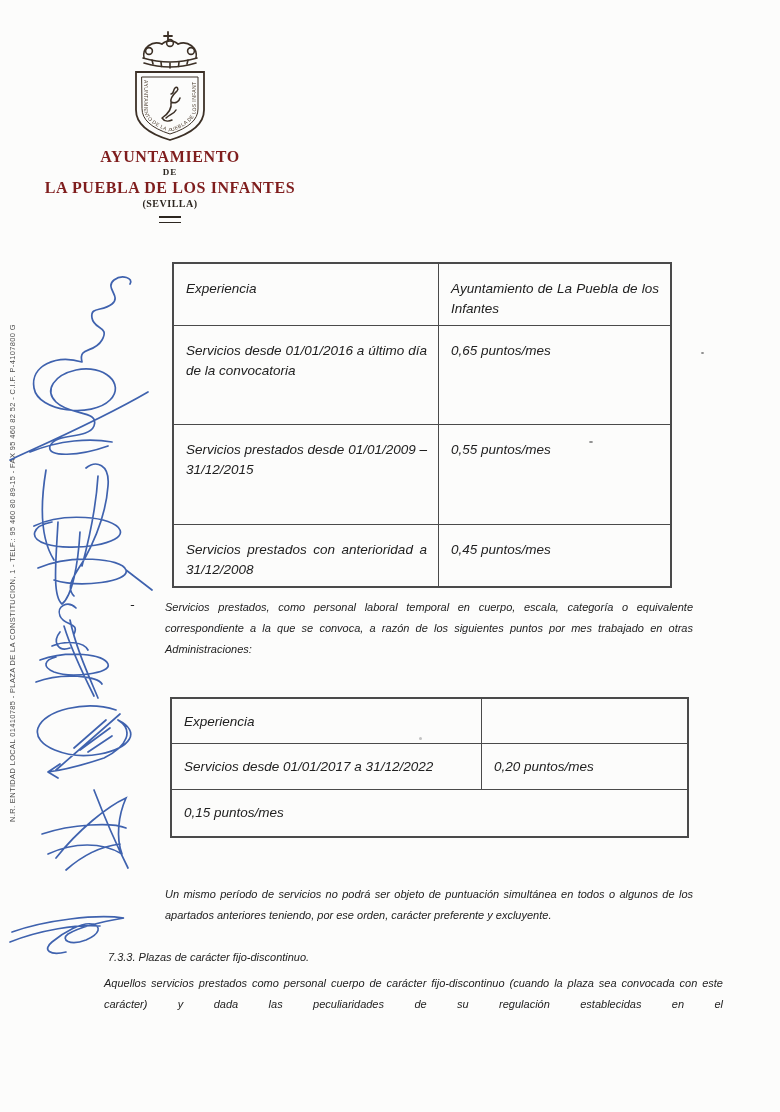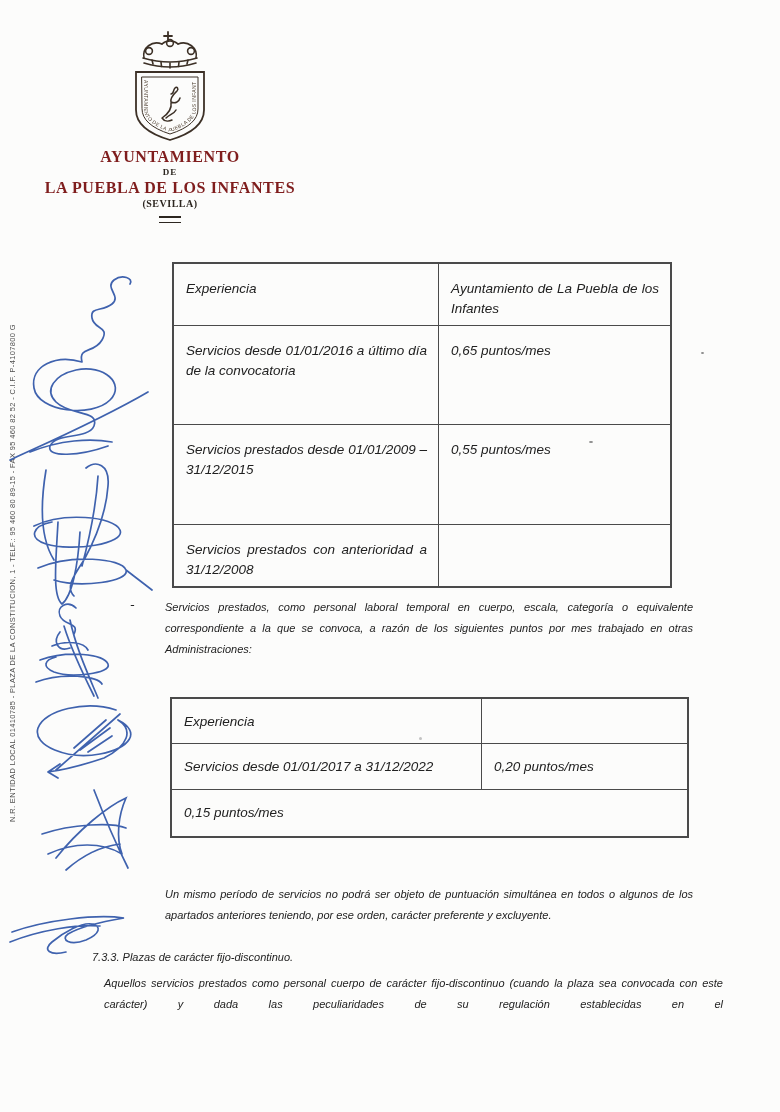--- a/index.html
+++ b/index.html
@@ -66,21 +66,21 @@
     position:absolute;
     font-style:italic;font-size:11px;line-height:21px;color:#222;
     text-align:justify;text-align-last:left;
   }
   .dash-bullet{
     position:absolute;left:130px;top:597px;
     font-style:italic;font-size:13.5px;color:#222;
   }
   #para1{left:165px;top:597px;width:528px;}
   #para2{left:165px;top:884px;width:528px;}
-  #heading733{left:92px;top:947px;width:500px;text-align:right;}
+  #heading733{left:108px;top:947px;width:500px;text-align:right;}
   #para3{left:104px;top:973px;width:619px;text-align-last:justify;}
   
   .signatures{
     position:absolute;left:0;top:270px;pointer-events:none;
   }
   
   .speck{position:absolute;background:#8a8a8a;border-radius:50%;}
   .speck.s1{left:701px;top:352px;width:3px;height:2px;}
   .speck.s2{left:589px;top:441px;width:4px;height:2px;}
   .speck.s3{left:419px;top:737px;width:3px;height:3px;opacity:.5;}
@@ -130,20 +130,21 @@
   </div>
 
   <div class="doc-table" id="table1">
     <div class="cell">Experiencia</div>
     <div class="cell last-col just">Ayuntamiento de La Puebla de los Infantes</div>
     <div class="cell just">Servicios desde 01/01/2016 a último día de la convocatoria</div>
     <div class="cell last-col">0,65 puntos/mes</div>
     <div class="cell just">Servicios prestados desde 01/01/2009 – 31/12/2015</div>
     <div class="cell last-col">0,55 puntos/mes</div>
     <div class="cell last-row just">Servicios prestados con anterioridad a 31/12/2008</div>
+    <div class="cell last-col last-row">0,45 puntos/mes</div>
   </div>
 
   <div class="dash-bullet">-</div>
   <div class="para" id="para1">Servicios prestados, como personal laboral temporal en cuerpo, escala, categoría o equivalente correspondiente a la que se convoca, a razón de los siguientes puntos por mes trabajado en otras Administraciones:</div>
 
   <div class="doc-table" id="table2">
     <div class="cell">Experiencia</div>
     <div class="cell last-col"></div>
     <div class="cell">Servicios desde 01/01/2017 a 31/12/2022</div>
     <div class="cell last-col">0,20 puntos/mes</div>

